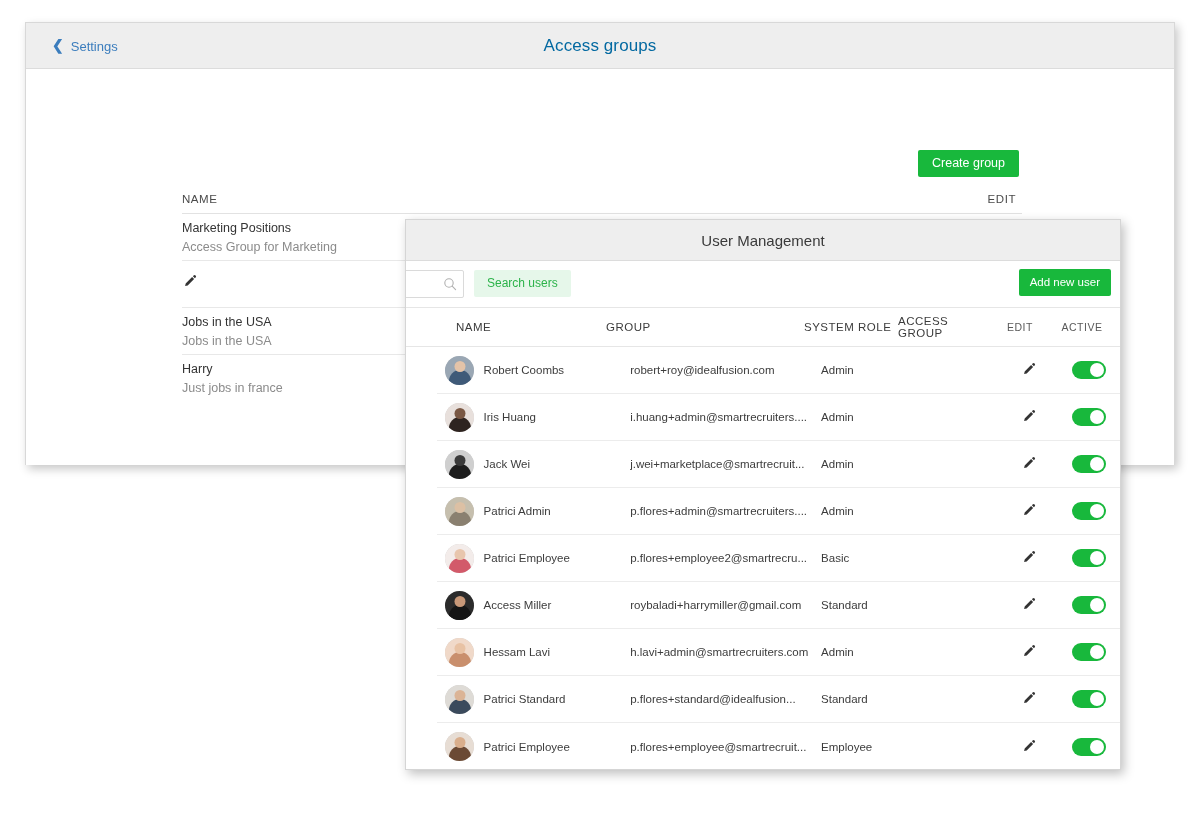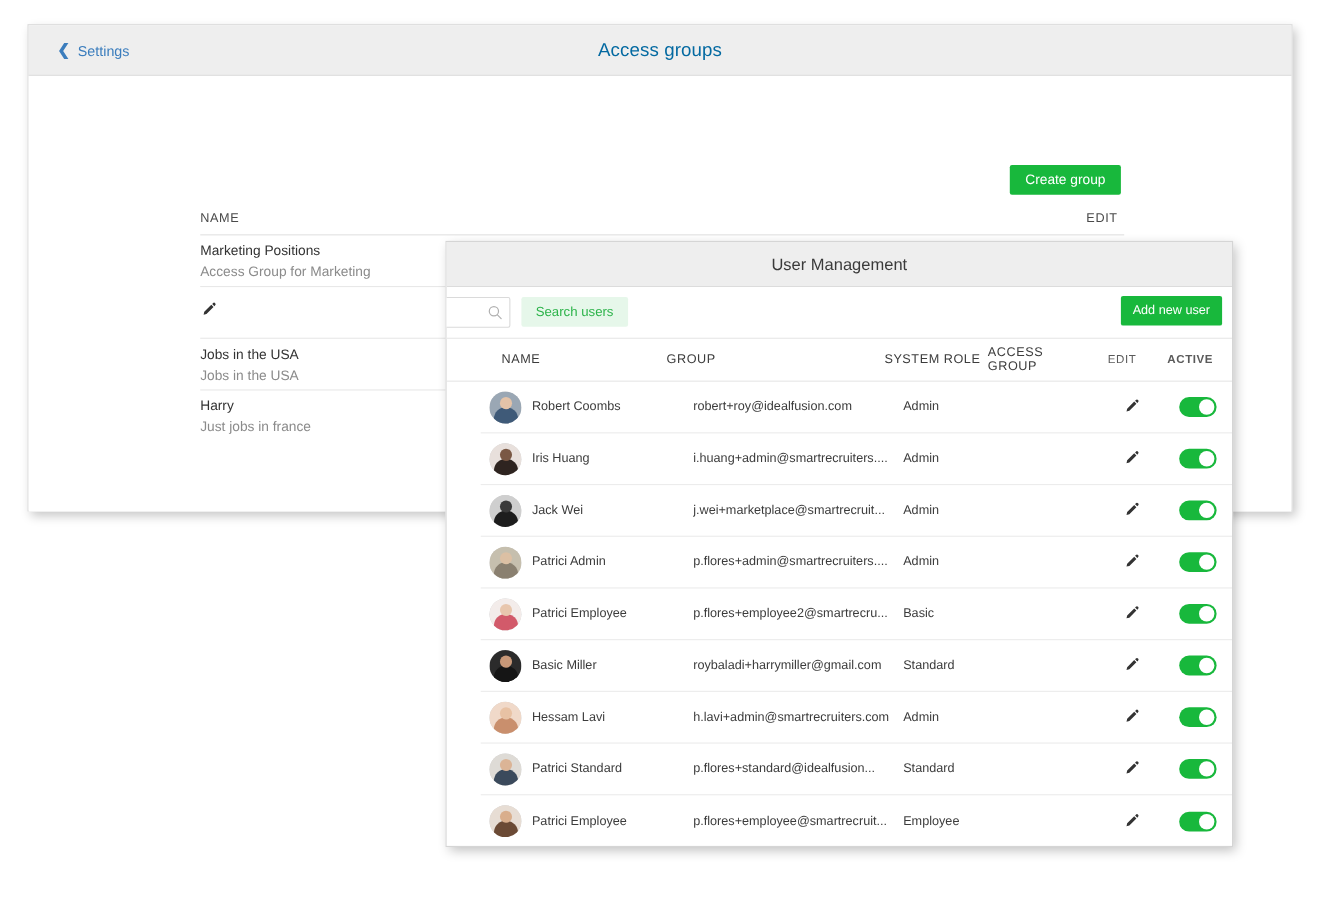--- a/index.html
+++ b/index.html
@@ -253,21 +253,21 @@
   }
   .ut-row:last-child { border-bottom: none; }
 
   .c-avatar { width: 48px; padding-left: 8px; display: flex; align-items: center; }
   .c-name   { width: 152px; font-size: 11.5px; color: #3c3c3c; }
   .c-email  { width: 198px; font-size: 11.5px; color: #3c3c3c;
               white-space: nowrap; overflow: hidden; text-overflow: ellipsis; }
   .c-role   { width: 94px; font-size: 11.5px; color: #3c3c3c; }
   .c-group  { width: 92px; font-size: 11.5px; color: #3c3c3c; }
   .c-edit   { width: 60px; display: flex; justify-content: center; }
-  .c-active { width: 64px; display: flex; justify-content: center; font-weight: bold; }
+  .c-active { width: 64px; display: flex; justify-content: center; }
 
   .ut-head .c-name   { padding-left: 2px; }
   .ut-head .c-email  { padding-left: 0; }
   .ut-head .c-role   { }
   .ut-head .c-group  { }
   .ut-head .c-edit, .ut-head .c-active { }
 
   .avatar {
     width: 29px; height: 29px;
     border-radius: 50%;
@@ -543,21 +543,21 @@
             </div>
           </div>
           <div class="ut-row">
             <div class="c-avatar">
               <div class="avatar">
                 <div class="a-bg" style="background:#2b2b2b"></div>
                 <div class="a-body" style="background:#151515"></div>
                 <div class="a-head" style="background:#c89878"></div>
               </div>
             </div>
-            <div class="c-name">Basic Miller</div>
+            <div class="c-name">Access Miller</div>
             <div class="c-email">roybaladi+harrymiller@gmail.com</div>
             <div class="c-role">Standard</div>
             <div class="c-group"></div>
             <div class="c-edit">
               <span class="pencil">
                 <svg viewBox="0 0 16 16" width="15" height="15">
                   <path d="M11.6 1.6a1.4 1.4 0 0 1 2 2l-.7.7-2-2 .7-.7zM10.1 3.1l2 2-6.4 6.4-2.6.6.6-2.6 6.4-6.4z" fill="#333"></path>
                 </svg>
               </span>
             </div>

